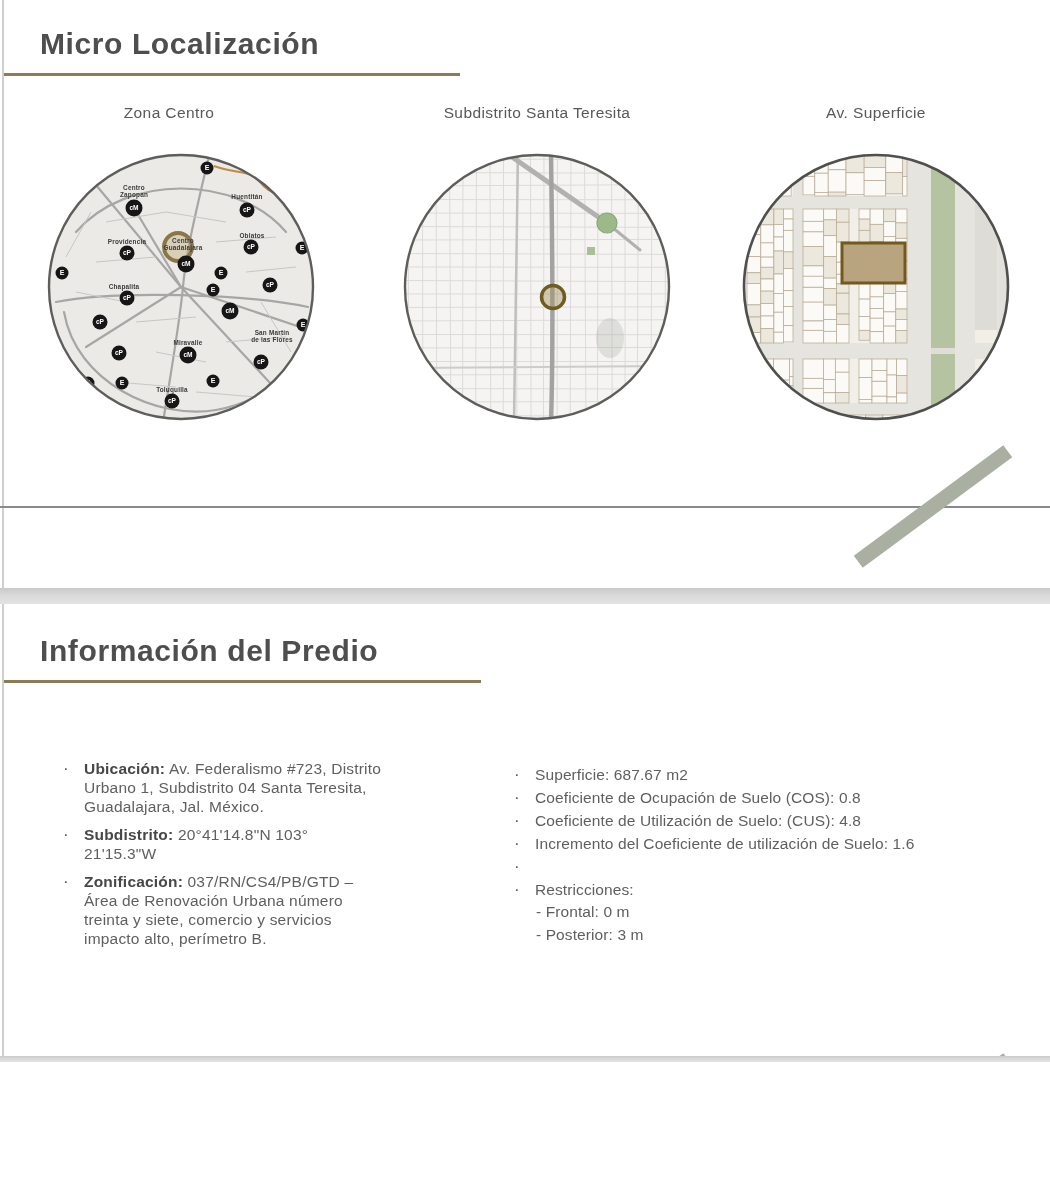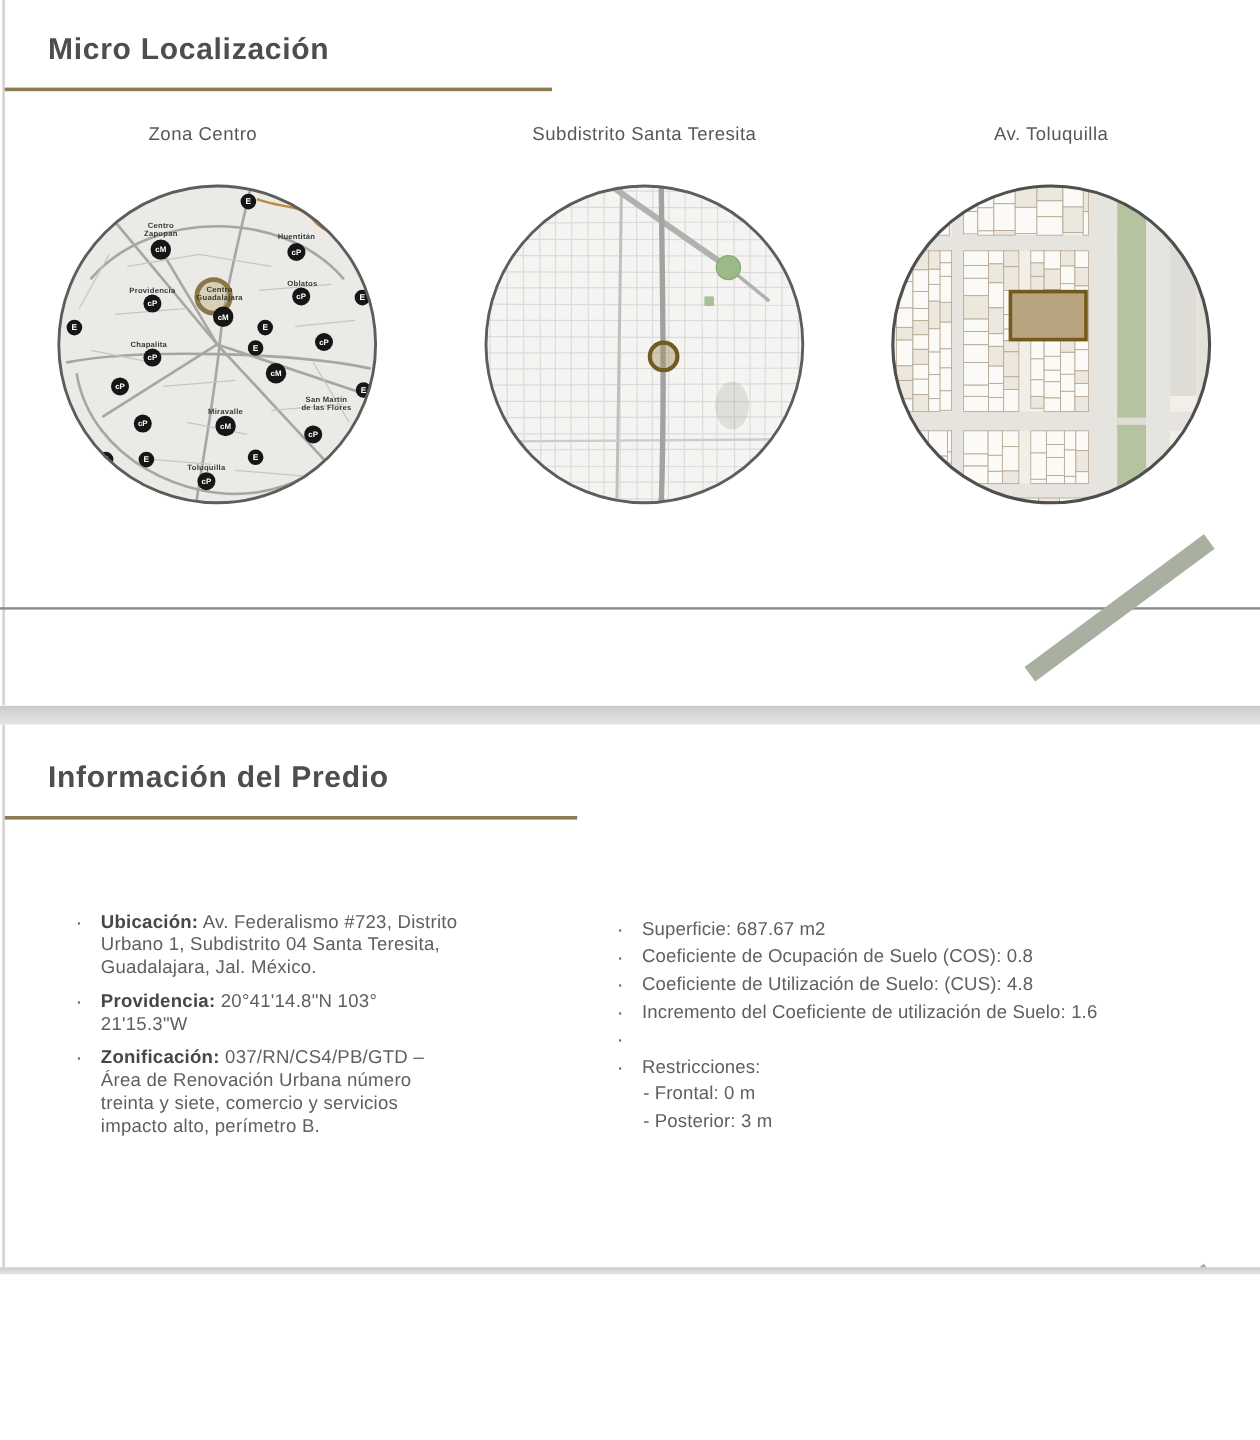--- a/index.html
+++ b/index.html
@@ -10,21 +10,21 @@
   .page{position:relative;background:#fff;overflow:hidden;}
   #page1{height:588px;}
   #page2{height:452px;}
   .edge{position:absolute;left:2px;top:0;bottom:0;width:2px;background:#cfcfcf;}
   .page-gap{width:1050px;background:linear-gradient(180deg,#c9c9c9 0%,#d9d9d9 45%,#e3e3e3 100%);}
   #gap1{height:16px;}
   #gap2{height:6px;}
 
   .section-title{
     position:absolute;left:40px;top:27px;margin:0;
-    font-size:25px;font-weight:700;color:#4e4e4e;letter-spacing:.6px;
+    font-size:30px;font-weight:700;color:#4e4e4e;letter-spacing:.6px;
   }
   .title-rule{position:absolute;left:4px;top:73px;height:3px;background:#8b7c55;}
   #rule1{width:456px;}
   #rule2{width:477px;}
 
   .map-caption{
     position:absolute;top:104px;width:270px;text-align:center;
     font-size:15.5px;color:#585858;letter-spacing:.4px;
   }
   .map-wrap{position:absolute;top:152px;width:270px;height:270px;}
@@ -50,21 +50,21 @@
 </head>
 <body>
 
 <div class="page" id="page1">
   <div class="edge"></div>
   <h1 class="section-title">Micro Localización</h1>
   <div class="title-rule" id="rule1"></div>
 
   <div class="map-caption" style="left:34px">Zona Centro</div>
   <div class="map-caption" style="left:402px">Subdistrito Santa Teresita</div>
-  <div class="map-caption" style="left:741px">Av. Toluquilla</div>
+  <div class="map-caption" style="left:741px">Av. Superficie</div>
 
   <div class="map-wrap" style="left:46px">
     <svg width="270" height="270" viewBox="0 0 270 270">
       <defs>
           <clipPath id="clip1">
             <circle cx="135" cy="135" r="132"></circle>
           </clipPath>
         </defs>
       <g clip-path="url(#clip1)">
         <rect x="0" y="0" width="270" height="270" fill="#ebeae7"></rect>
@@ -436,21 +436,21 @@
 
   <div class="blist" id="list-left">
     <div class="bitem">
       <span class="bullet">·</span>
       <div class="btext"><b class="lbl">Ubicación:</b><span> Av. Federalismo #723, Distrito
 Urbano 1, Subdistrito 04 Santa Teresita,
 Guadalajara, Jal. México.</span></div>
     </div>
     <div class="bitem">
       <span class="bullet">·</span>
-      <div class="btext"><b class="lbl">Providencia:</b><span> 20°41'14.8"N 103°
+      <div class="btext"><b class="lbl">Subdistrito:</b><span> 20°41'14.8"N 103°
 21'15.3"W</span></div>
     </div>
     <div class="bitem">
       <span class="bullet">·</span>
       <div class="btext"><b class="lbl">Zonificación:</b><span> 037/RN/CS4/PB/GTD –
 Área de Renovación Urbana número
 treinta y siete, comercio y servicios
 impacto alto, perímetro B.</span></div>
     </div>
   </div>

